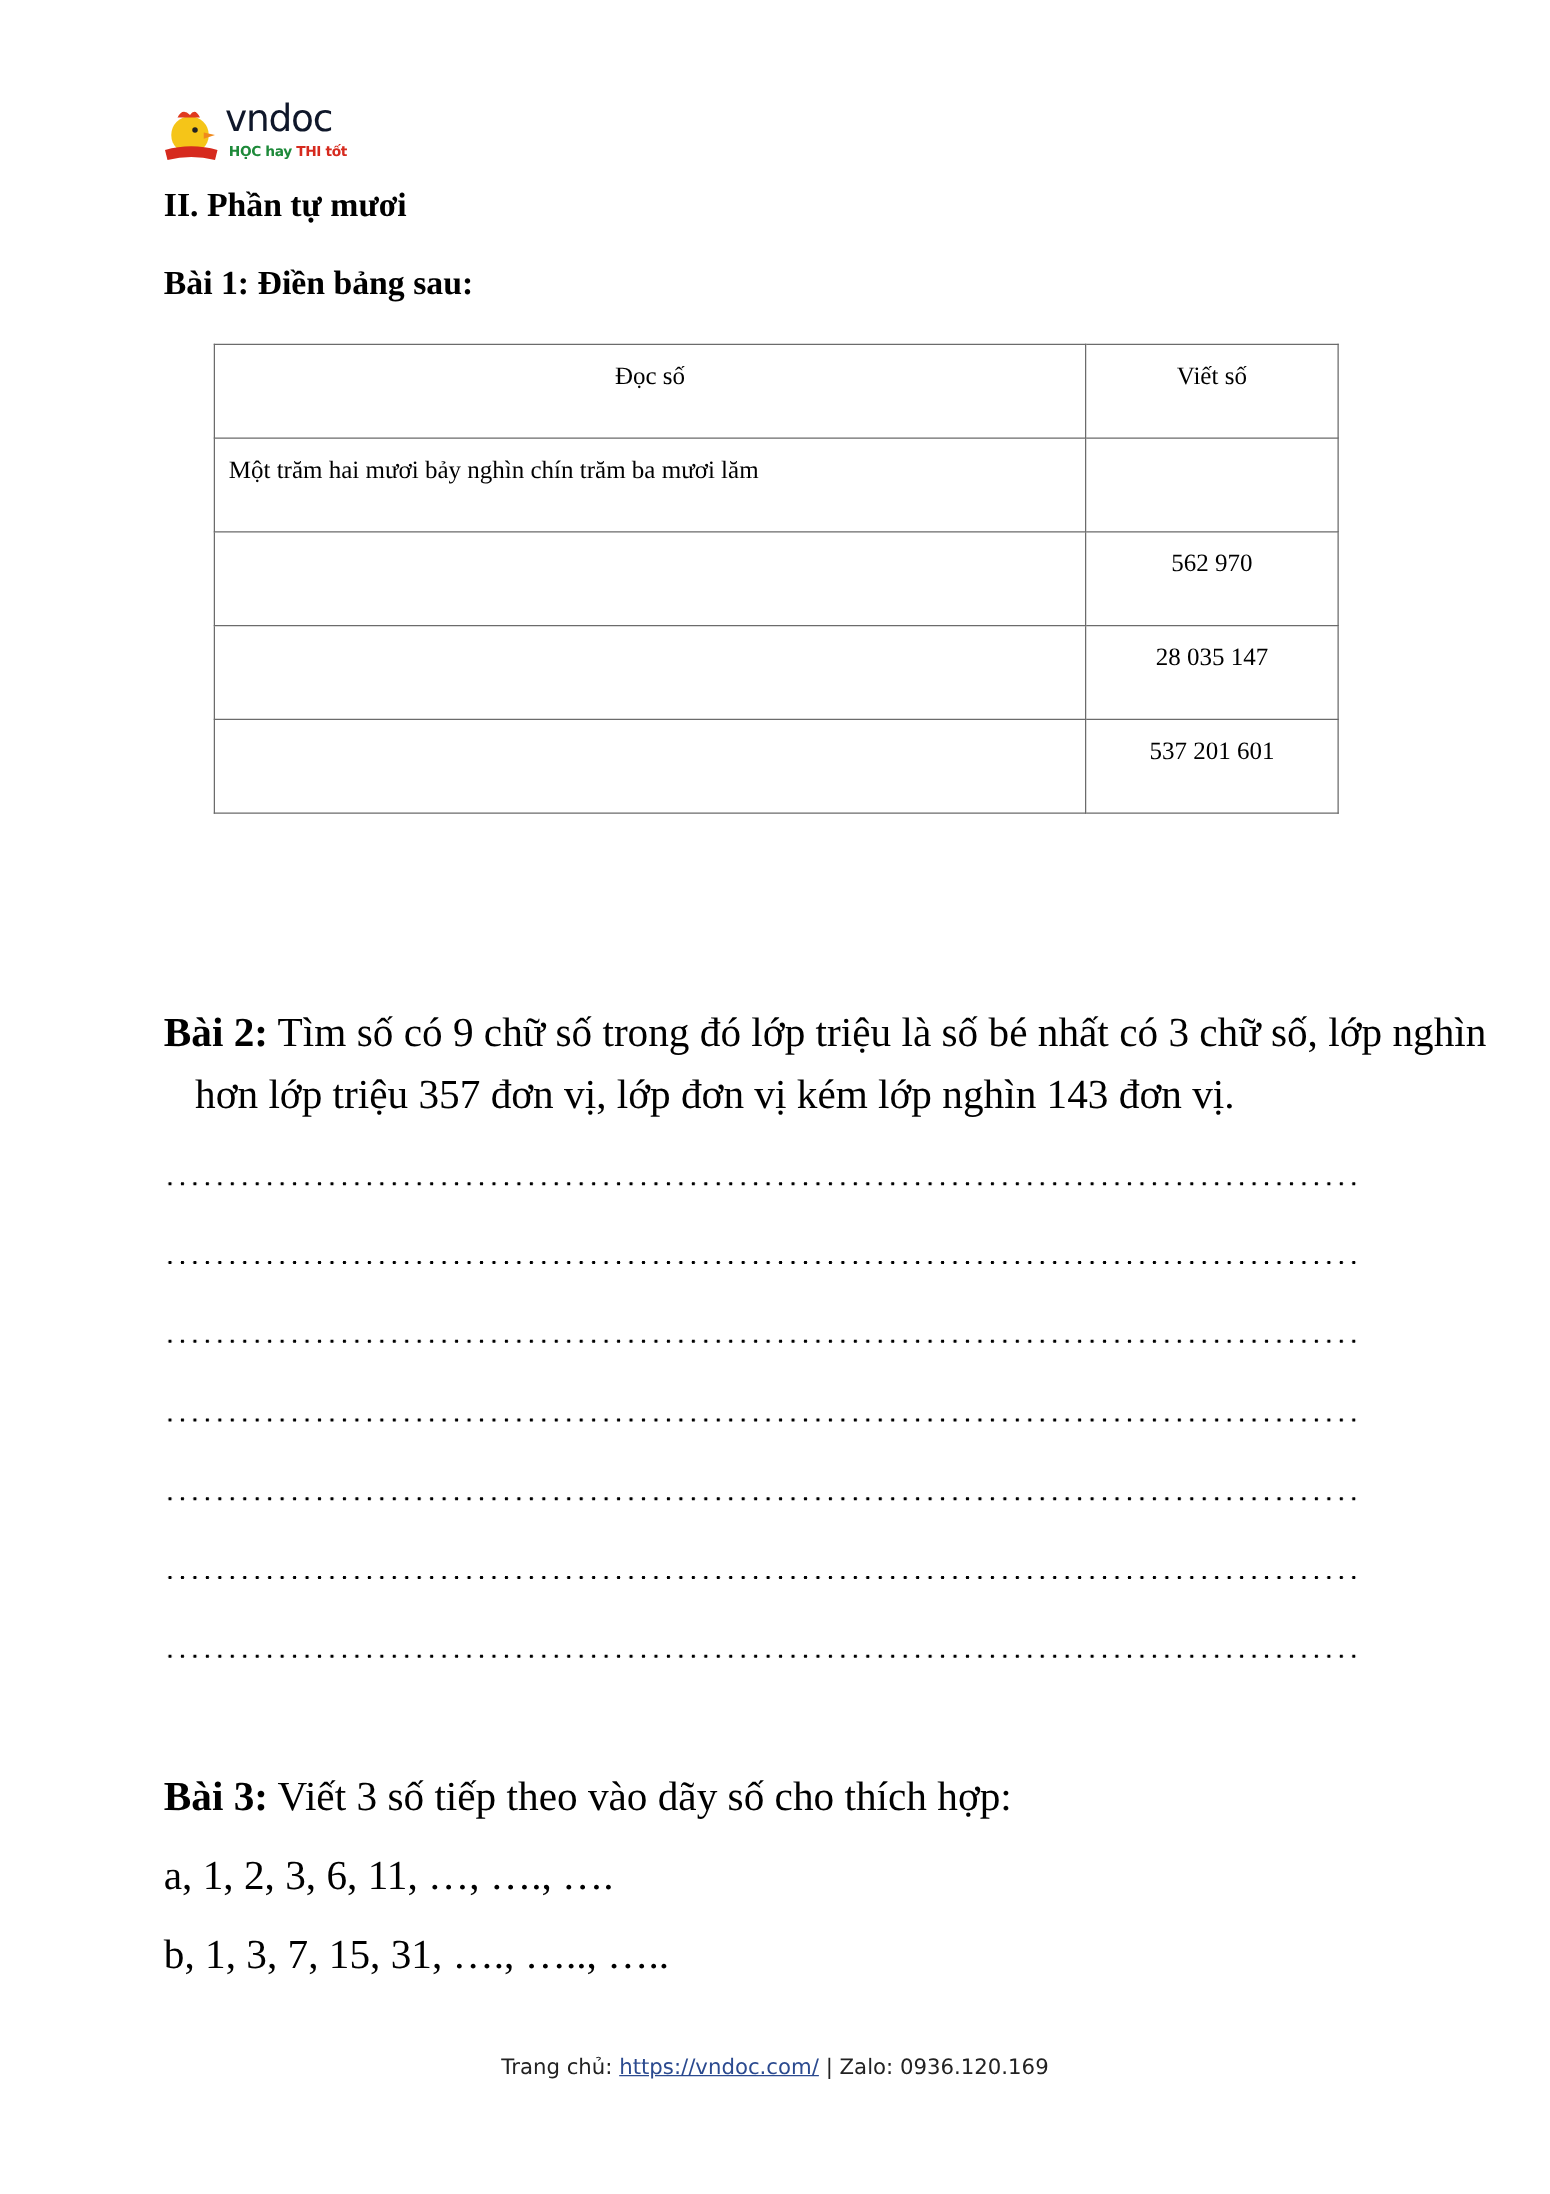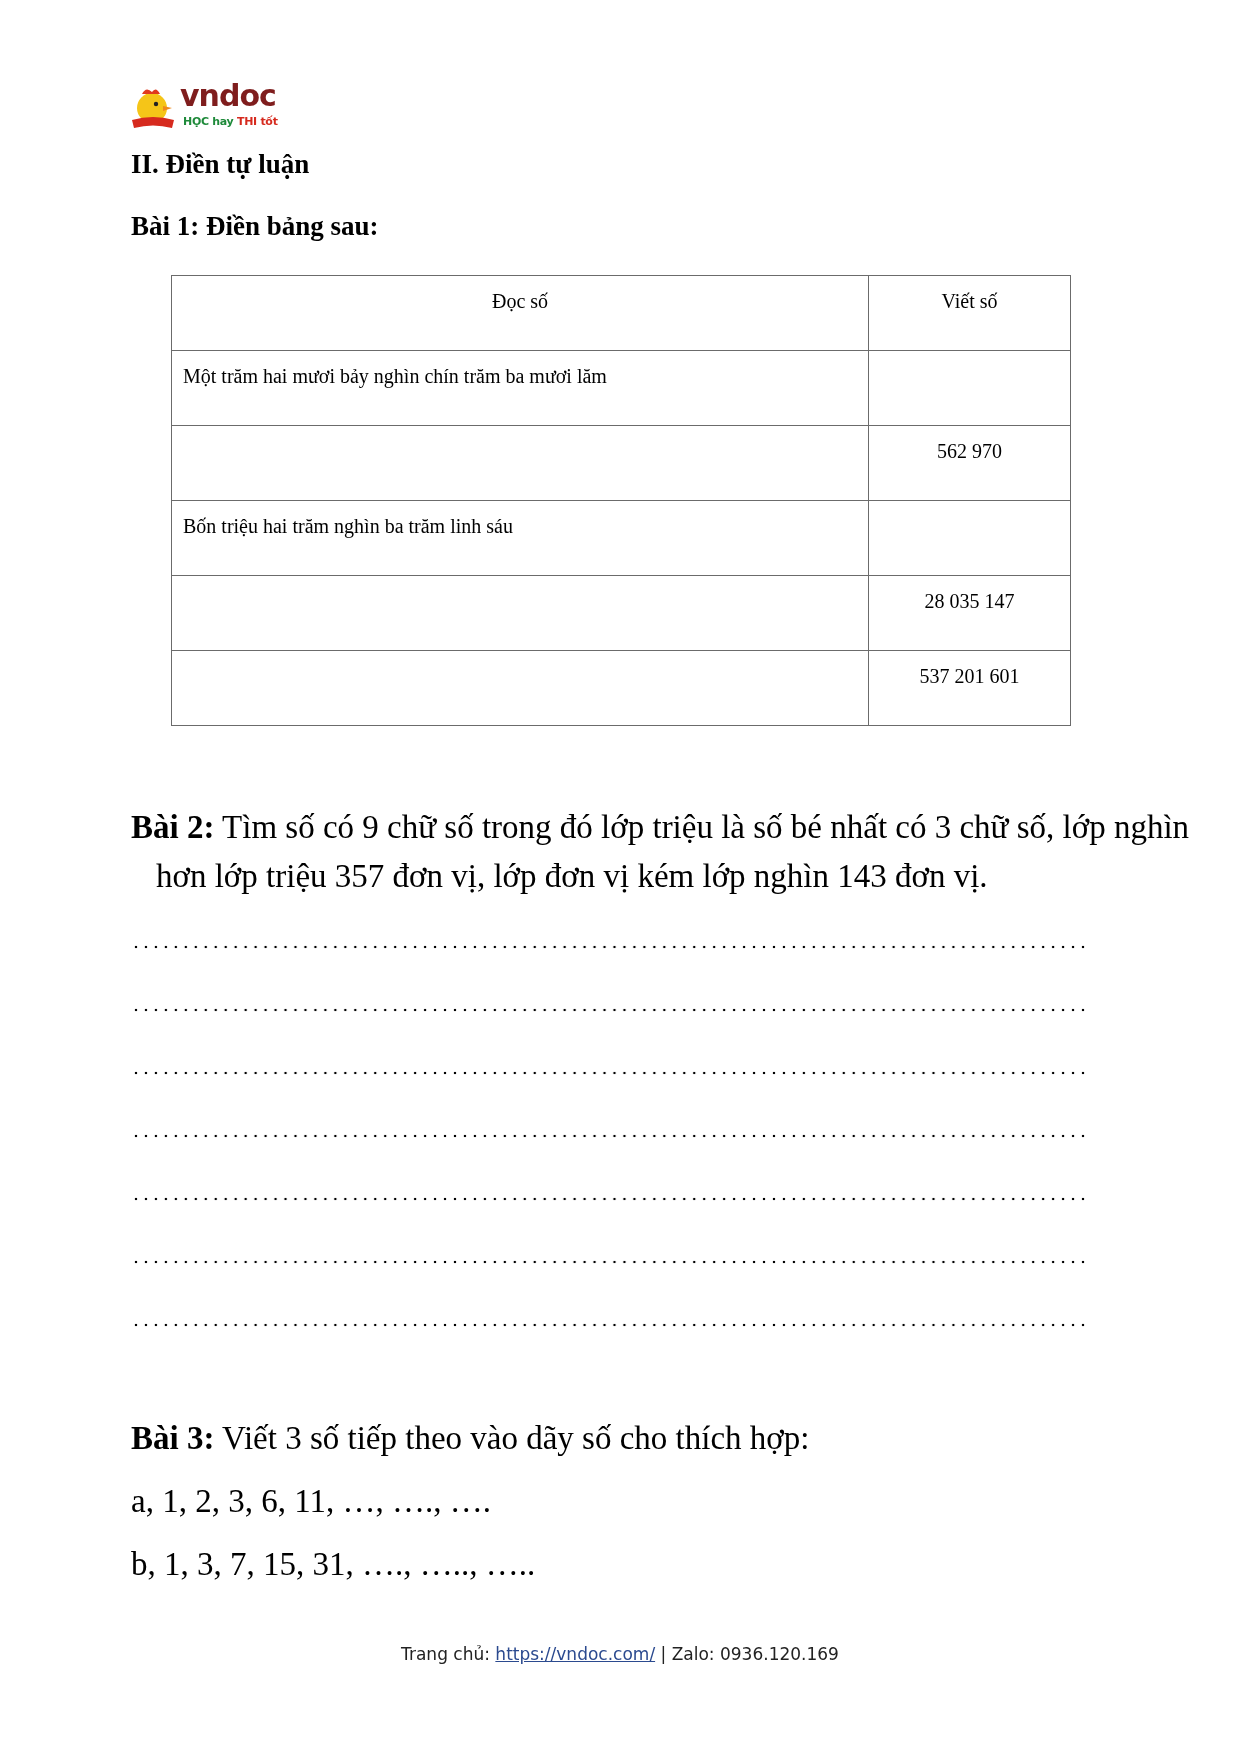--- a/index.html
+++ b/index.html
@@ -2,21 +2,21 @@
 <html><head>
 <meta charset="utf-8">
 <style>
   html, body { margin: 0; padding: 0; background: #ffffff; }
   body { width: 1240px; height: 1755px; position: relative; overflow: hidden;
          font-family: "Liberation Serif", "DejaVu Serif", serif; color: #000; }
   .abs { position: absolute; }
   .logo { left: 130px; top: 82px; width: 160px; height: 54px; }
   .logo .mascot { position: absolute; left: 0; top: 4px; width: 46px; height: 44px; }
   .logo .brand { position: absolute; left: 50px; top: -4px; font-family: "DejaVu Sans", sans-serif;
-                 font-weight: bold; font-size: 30px; color: #7f1d1d; letter-spacing: -1px; }
+                 font-weight: normal; font-size: 30px; color: #0f172a; letter-spacing: -1px; }
   .logo .tagline { position: absolute; left: 53px; top: 33px; font-family: "DejaVu Sans", sans-serif;
                    font-weight: bold; font-size: 11px; white-space: nowrap; letter-spacing: -0.3px; }
   .logo .tagline .g { color: #1e8a3a; }
   .logo .tagline .r { color: #d62a1e; }
   .h { left: 131px; font-weight: bold; font-size: 27px; line-height: 32px; white-space: nowrap; }
   table.t { position: absolute; left: 171px; top: 275px; border-collapse: collapse; }
   table.t td { border: 1.5px solid #6b6b6b; height: 75px; padding: 0 11px; font-size: 20px;
                vertical-align: top; padding-top: 14px; box-sizing: border-box; white-space: nowrap; }
   table.t td.c1 { width: 697px; }
   table.t td.c2 { width: 202px; text-align: center; }
@@ -38,40 +38,36 @@
     <ellipse cx="22" cy="22" rx="15" ry="15" fill="#f5c518"></ellipse>
     <path d="M12 8 Q16 0 22 6 Q26 0 30 8 Z" fill="#e03a1e"></path>
     <circle cx="26" cy="18" r="2.2" fill="#222"></circle>
     <path d="M33 20 L42 22 L33 25 Z" fill="#f08a1c"></path>
     <path d="M2 34 Q23 28 44 34 L42 42 Q23 37 4 42 Z" fill="#d62a1e"></path>
   </svg>
   <span class="brand">vndoc</span>
   <span class="tagline"><span class="g">HỌC hay </span><span class="r">THI tốt</span></span>
 </div>
 
-<div class="abs h" style="top:148px;">II. Điền tự luận</div>
+<div class="abs h" style="top:148px;">II. Phần tự mươi</div>
 <div class="abs h" style="top:210px;">Bài 1: Điền bảng sau:</div>
 
 <table class="t">
   <tbody>
       <tr class="head">
     <td class="c1">Đọc số</td>
     <td class="c2">Viết số</td>
   </tr>
   <tr>
     <td class="c1">Một trăm hai mươi bảy nghìn chín trăm ba mươi lăm</td>
     <td class="c2"></td>
   </tr>
   <tr>
     <td class="c1"></td>
     <td class="c2">562 970</td>
-  </tr>
-  <tr>
-    <td class="c1">Bốn triệu hai trăm nghìn ba trăm linh sáu</td>
-    <td class="c2"></td>
   </tr>
   <tr>
     <td class="c1"></td>
     <td class="c2">28 035 147</td>
   </tr>
   <tr>
     <td class="c1"></td>
     <td class="c2">537 201 601</td>
   </tr>
 </tbody>

